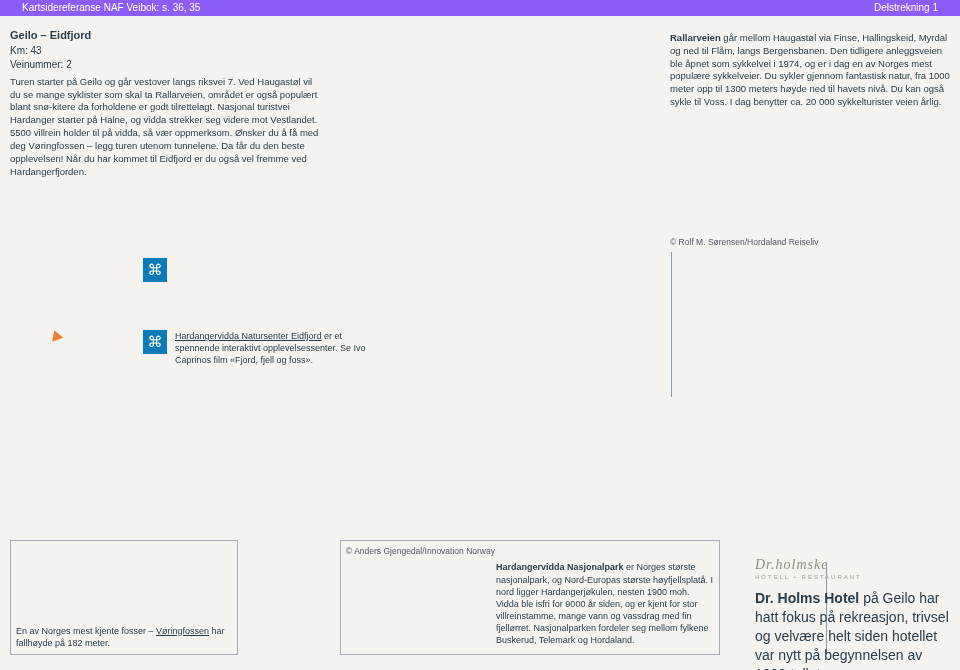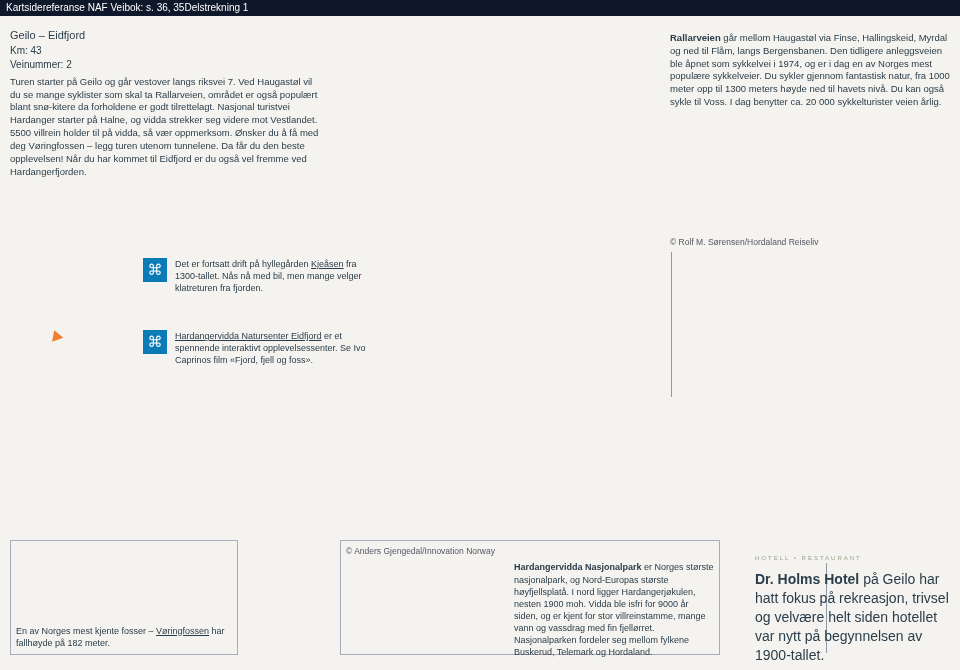--- a/index.html
+++ b/index.html
@@ -1,20 +1,20 @@
 <!DOCTYPE html>
 <html><head>
 <meta charset="utf-8">
 <style>
 *{margin:0;padding:0;box-sizing:border-box}
 body{width:960px;height:670px;font-family:Arial,Helvetica,sans-serif;background:#f5f3ef;color:#2a3d4a;font-size:9px;line-height:1.35;position:relative}
-.topbar{position:absolute;top:0;left:0;right:0;height:16px;background:#0f172a;color:#fff;display:flex;align-items:center;padding:0 6px;font-size:10px}
+.topbar{position:absolute;top:0;left:0;right:0;height:16px;background:#8b5cf6;color:#fff;display:flex;justify-content:space-between;align-items:center;padding:0 22px;font-size:10px}
 .col-left{position:absolute;left:10px;top:28px;width:310px}
 .col-right{position:absolute;left:670px;top:28px;width:280px}
-.title{font-weight:normal;font-size:11px;margin-bottom:1px}
+.title{font-weight:bold;font-size:11px;margin-bottom:1px}
 .sub{font-size:10px;margin-bottom:1px}
 .body{font-size:9.5px;line-height:1.35;margin-top:4px}
 .cmd-box{position:absolute;display:flex;gap:8px;width:230px}
 .cmd-icon{flex:0 0 24px;height:24px;background:#0b7bb8;color:#fff;display:flex;align-items:center;justify-content:center;font-size:15px;border-radius:0}
 .cmd-text{font-size:9px;line-height:1.35}
 .u{text-decoration:underline}
 .marker{position:absolute;left:50px;top:330px;width:0;height:0;border-left:6px solid transparent;border-right:6px solid transparent;border-bottom:10px solid #f08030;transform:rotate(-20deg)}
 .bottom-box{position:absolute;border:1px solid #aab;padding:5px;font-size:9px;line-height:1.35;background:transparent}
 .vline{position:absolute;width:1px;background:#8a9aa8}
 .credit{font-size:8.5px;color:#556}
@@ -37,41 +37,41 @@
 </div>
 
 <div class="col-right">
   <div class="body"><b>Rallarveien</b> <span id="rallar-rest">går mellom Haugastøl via Finse, Hallingskeid, Myrdal og ned til Flåm, langs Bergensbanen. Den tidligere anleggsveien ble åpnet som sykkelvei i 1974, og er i dag en av Norges mest populære sykkelveier. Du sykler gjennom fantastisk natur, fra 1000 meter opp til 1300 meters høyde ned til havets nivå. Du kan også sykle til Voss. I dag benytter ca. 20 000 sykkelturister veien årlig.</span></div>
 </div>
 
 <div class="credit" style="position:absolute;left:670px;top:237px">© Rolf M. Sørensen/Hordaland Reiseliv</div>
 
 <div class="cmd-box" style="left:143px;top:258px">
   <div class="cmd-icon">⌘</div>
-  <div class="cmd-text"><span>Det er fortsatt drift på hyllegården </span><span class="u">Kjeåsen</span><span> fra 1300-tallet. Nås nå med bil, men mange velger klatreturen fra fjorden.</span></div>
 </div>
 
 <div class="cmd-box" style="left:143px;top:330px">
   <div class="cmd-icon">⌘</div>
   <div class="cmd-text"><span class="u">Hardangervidda Natursenter Eidfjord</span><span> er et spennende interaktivt opplevelsessenter. Se Ivo Caprinos film «Fjord, fjell og foss».</span></div>
 </div>
 
 <div class="marker"></div>
 
 <div class="vline" style="left:671px;top:252px;height:145px"></div>
 <div class="vline" style="left:826px;top:563px;height:90px"></div>
 
 <div class="bottom-box" style="left:10px;top:540px;width:228px;height:115px;display:flex;align-items:flex-end">
   <div><span>En av Norges mest kjente fosser – </span><span class="u">Vøringfossen</span><span> har fallhøyde på 182 meter.</span></div>
 </div>
 
 <div class="bottom-box" style="left:340px;top:540px;width:380px;height:115px">
   <div class="credit" style="margin-bottom:4px">© Anders Gjengedal/Innovation Norway</div>
-  <div style="display:flex;gap:18px">
+  <div style="display:flex;">
     <div style="width:150px"></div>
     <div style="flex:1"><b>Hardangervidda Nasjonalpark</b><span> er Norges største nasjonalpark, og Nord-Europas største høyfjellsplatå. I nord ligger Hardangerjøkulen, nesten 1900 moh. Vidda ble isfri for 9000 år siden, og er kjent for stor villreinstamme, mange vann og vassdrag med fin fjellørret. Nasjonalparken fordeler seg mellom fylkene Buskerud, Telemark og Hordaland.</span></div>
   </div>
 </div>
 
 <div style="position:absolute;left:755px;top:556px;width:195px">
+  <div class="logo">Dr.holmske</div>
   <div class="logo-sub">HOTELL • RESTAURANT</div>
   <div style="margin-top:8px;font-size:14px;line-height:1.35"><b>Dr. Holms Hotel</b><span> på Geilo har hatt fokus på rekreasjon, trivsel og velvære helt siden hotellet var nytt på begynnelsen av 1900-tallet.</span></div>
 </div>
 
 </body></html>

